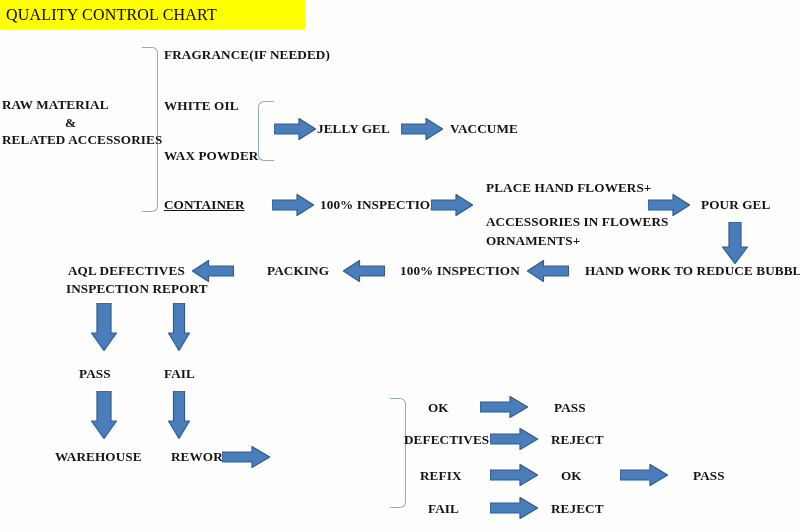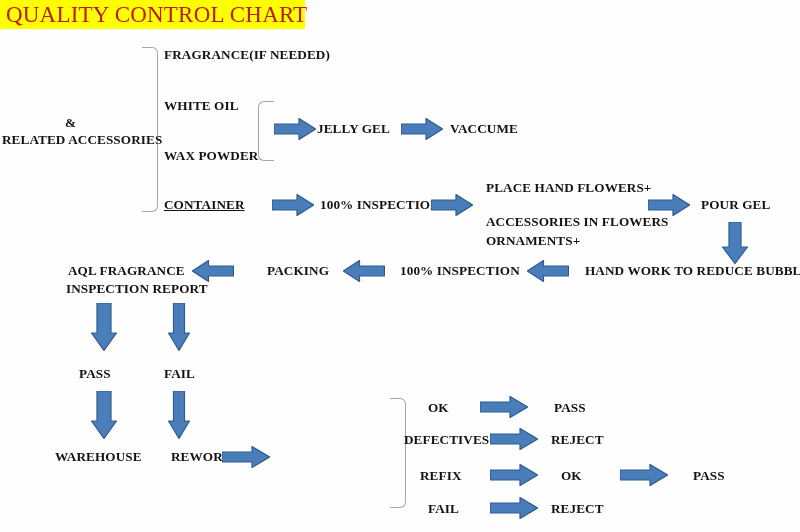--- a/index.html
+++ b/index.html
@@ -21,24 +21,24 @@
     left: 0;
     top: 0;
     width: 305px;
     height: 29px;
     background: #ffff00;
   }
   .title-text {
     position: absolute;
     left: 6px;
     top: 2px;
-    font-size: 23px;
+    font-size: 16px;
     letter-spacing: 0.2px;
     line-height: 26px;
-    color: #b91c1c;
+    color: #000000;
     white-space: nowrap;
   }
   .lbl {
     position: absolute;
     font-size: 13.2px;
     line-height: 17px;
     font-weight: bold;
     letter-spacing: 0.1px;
     white-space: nowrap;
     color: #17120f;
@@ -73,20 +73,21 @@
 
   <div class="title-band"></div>
   <div class="title-text">QUALITY CONTROL CHART</div>
 
   <div class="bracket right-face" style="left:142px; top:47px; width:16px; height:165px;"></div>
 
   <div class="bracket left-face" style="left:258px; top:101px; width:16px; height:60px;"></div>
 
   <div class="bracket right-face" style="left:390px; top:398px; width:16px; height:110px;"></div>
 
+  <div class="lbl" style="left:2px; top:96px;">RAW MATERIAL</div>
   <div class="lbl" style="left:65px; top:114px;">&amp;</div>
   <div class="lbl" style="left:2px; top:131px;">RELATED ACCESSORIES</div>
 
   <div class="lbl" style="left:164px; top:46px;">FRAGRANCE(IF NEEDED)</div>
   <div class="lbl" style="left:164px; top:97px;">WHITE OIL</div>
   <div class="lbl" style="left:164px; top:147px;">WAX POWDER</div>
   <div class="lbl" style="left:164px; top:196px;text-decoration:underline;">CONTAINER</div>
 
   <div class="arrow" style="left:274px; top:118px;">
     <svg width="42" height="22" viewBox="0 0 42 22">
@@ -149,21 +150,21 @@
   </div>
 
   <div class="lbl" style="left:267px; top:262px;">PACKING</div>
 
   <div class="arrow" style="left:192px; top:260px;">
     <svg width="42" height="22" viewBox="0 0 42 22">
       <polygon points="41.5,6 16.5,6 16.5,0.5 0.5,11 16.5,21.5 16.5,16 41.5,16" fill="#4A7EBB" stroke="#2E5B8F" stroke-width="1.2"></polygon>
     </svg>
   </div>
 
-  <div class="lbl" style="left:68px; top:262px;">AQL FRAGRANCE</div>
+  <div class="lbl" style="left:68px; top:262px;">AQL DEFECTIVES</div>
   <div class="lbl" style="left:66px; top:280px;">INSPECTION REPORT</div>
 
   <div class="arrow" style="left:91px; top:303px;">
     <svg width="26" height="48" viewBox="0 0 26 48">
       <polygon points="6,0 20,0 20,30 25.5,30 13,47.5 0.5,30 6,30" fill="#4A7EBB" stroke="#2E5B8F" stroke-width="1.2"></polygon>
     </svg>
   </div>
   <div class="arrow" style="left:168px; top:303px;">
     <svg width="22" height="48" viewBox="0 0 22 48">
       <polygon points="5.5,0 16.5,0 16.5,30 21.5,30 11,47.5 0.5,30 5.5,30" fill="#4A7EBB" stroke="#2E5B8F" stroke-width="1.2"></polygon>

